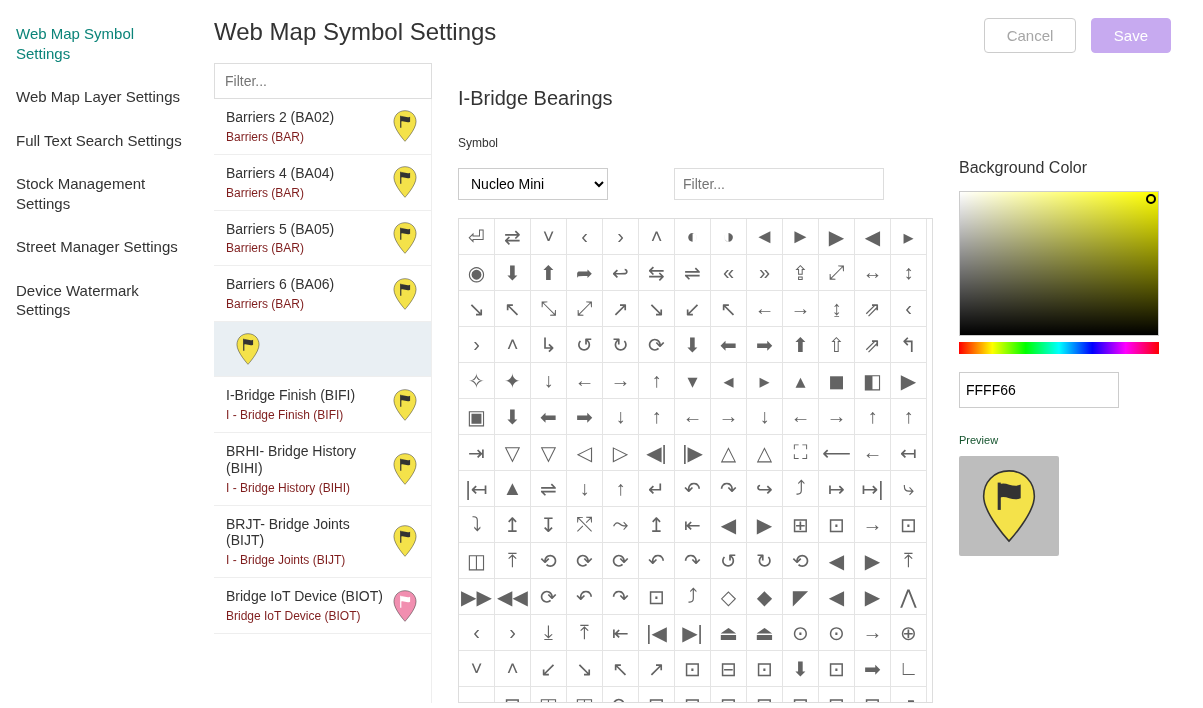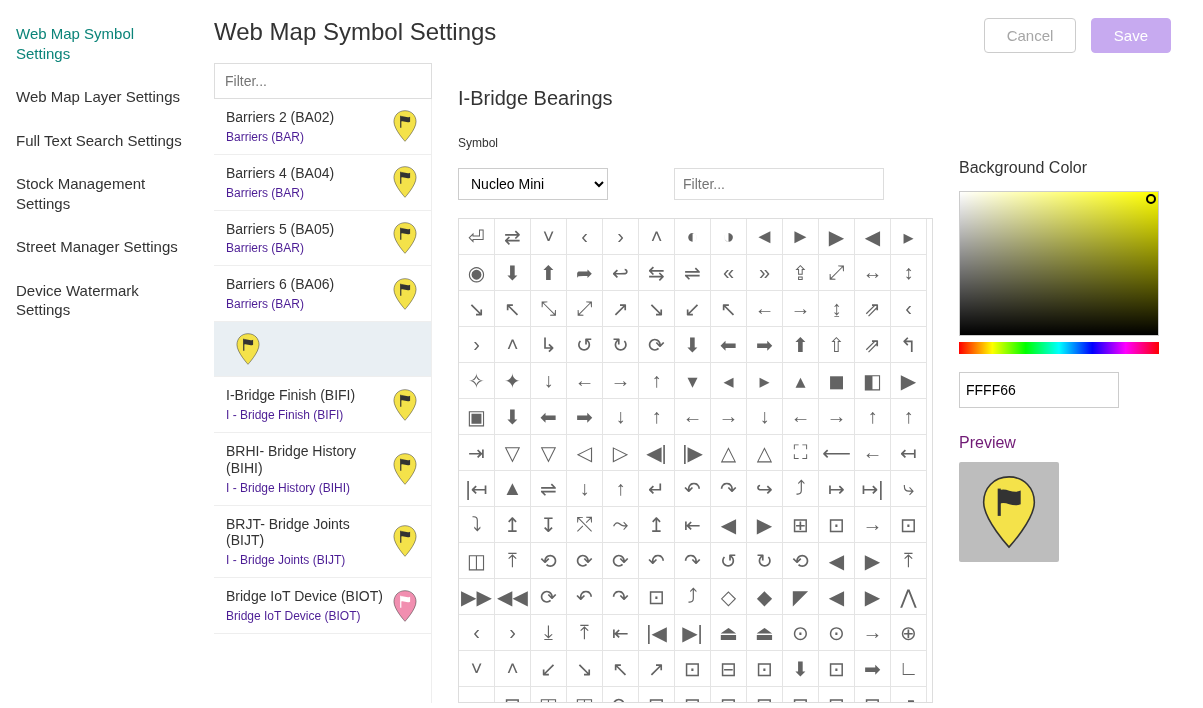--- a/index.html
+++ b/index.html
@@ -20,21 +20,21 @@
 .workspace { display: flex; gap: 26px; margin-top: 10px; height: 640px; overflow: hidden; }
 
 
 .assets { width: 218px; display: flex; flex-direction: column; }
 .assets input.filter { width: 100%; height: 36px; border: 1px solid #ddd; padding: 0 10px; font-size: 14px; color: #555; }
 .asset-list { overflow-y: auto; border-right: 1px solid #eee; flex: 1; }
 .asset-item { display: flex; align-items: center; justify-content: space-between; padding: 10px 12px; border-bottom: 1px solid #eee; cursor: pointer; }
 .asset-item.selected { background: #e9eff3; }
 .asset-text { flex: 1; min-width: 0; }
 .asset-title { font-size: 14px; color: #333; line-height: 1.2; margin-bottom: 4px; }
-.asset-sub { font-size: 12px; color: #4c1d95; }
+.asset-sub { font-size: 12px; color: #7f1d1d; }
 .pin { width: 28px; height: 34px; flex-shrink: 0; margin-left: 8px; }
 .pin svg { width: 100%; height: 100%; display: block; }
 
 
 .center { flex: 1; display: flex; flex-direction: column; min-width: 0; }
 .selected-title { font-size: 20px; font-weight: 500; color: #333; margin-bottom: 26px; margin-top: 24px; }
 .sym-label { font-size: 12px; font-weight: 500; color: #333; margin-bottom: 18px; }
 .sym-controls { display: flex; gap: 66px; margin-bottom: 18px; }
 .sym-controls select { width: 150px; height: 32px; border: 1px solid #ccc; font-size: 14px; padding: 0 8px; background: #fff; }
 .sym-controls input { width: 210px; height: 32px; border: 1px solid #ddd; font-size: 14px; padding: 0 8px; }
@@ -46,21 +46,21 @@
 
 .side { width: 212px; padding-top: 60px; display: flex; flex-direction: column; }
 .side-label { font-size: 16px; font-weight: 500; color: #333; margin-bottom: 14px; margin-top: 36px; }
 .grad-box { width: 200px; height: 145px; border: 1px solid #ccc; position: relative;
   background: linear-gradient(to bottom, rgba(0,0,0,0) 0%, rgba(0,0,0,1) 100%),
               linear-gradient(to right, #ffffff 0%, #ffff00 100%); }
 .grad-cursor { position: absolute; right: 2px; top: 2px; width: 10px; height: 10px; border: 2px solid #000; border-radius: 50%; background: transparent; }
 .hue { width: 200px; height: 12px; margin-top: 6px;
   background: linear-gradient(to right, #ff0000, #ffff00, #00ff00, #00ffff, #0000ff, #ff00ff, #ff0000); }
 .hexbox { width: 160px; height: 36px; border: 1px solid #ccc; margin-top: 18px; padding: 12px 6px; font-size: 14px; }
-.preview-label { font-size: 16px; font-weight: 500; color: #701a75; margin-top: 26px; margin-bottom: 10px; }
+.preview-label { font-size: 11px; font-weight: 500; color: #14532d; margin-top: 26px; margin-bottom: 10px; }
 .preview-box { width: 100px; height: 100px; background: #bdbdbd; display: flex; align-items: center; justify-content: center; border-radius: 2px; }
 .preview-box svg { width: 64px; height: 78px; }
 
 
 .asset-list::-webkit-scrollbar, .grid-wrap::-webkit-scrollbar { width: 10px; }
 .asset-list::-webkit-scrollbar-thumb, .grid-wrap::-webkit-scrollbar-thumb { background: #ccc; border-radius: 5px; }
 </style>
 </head>
 <body>
 

